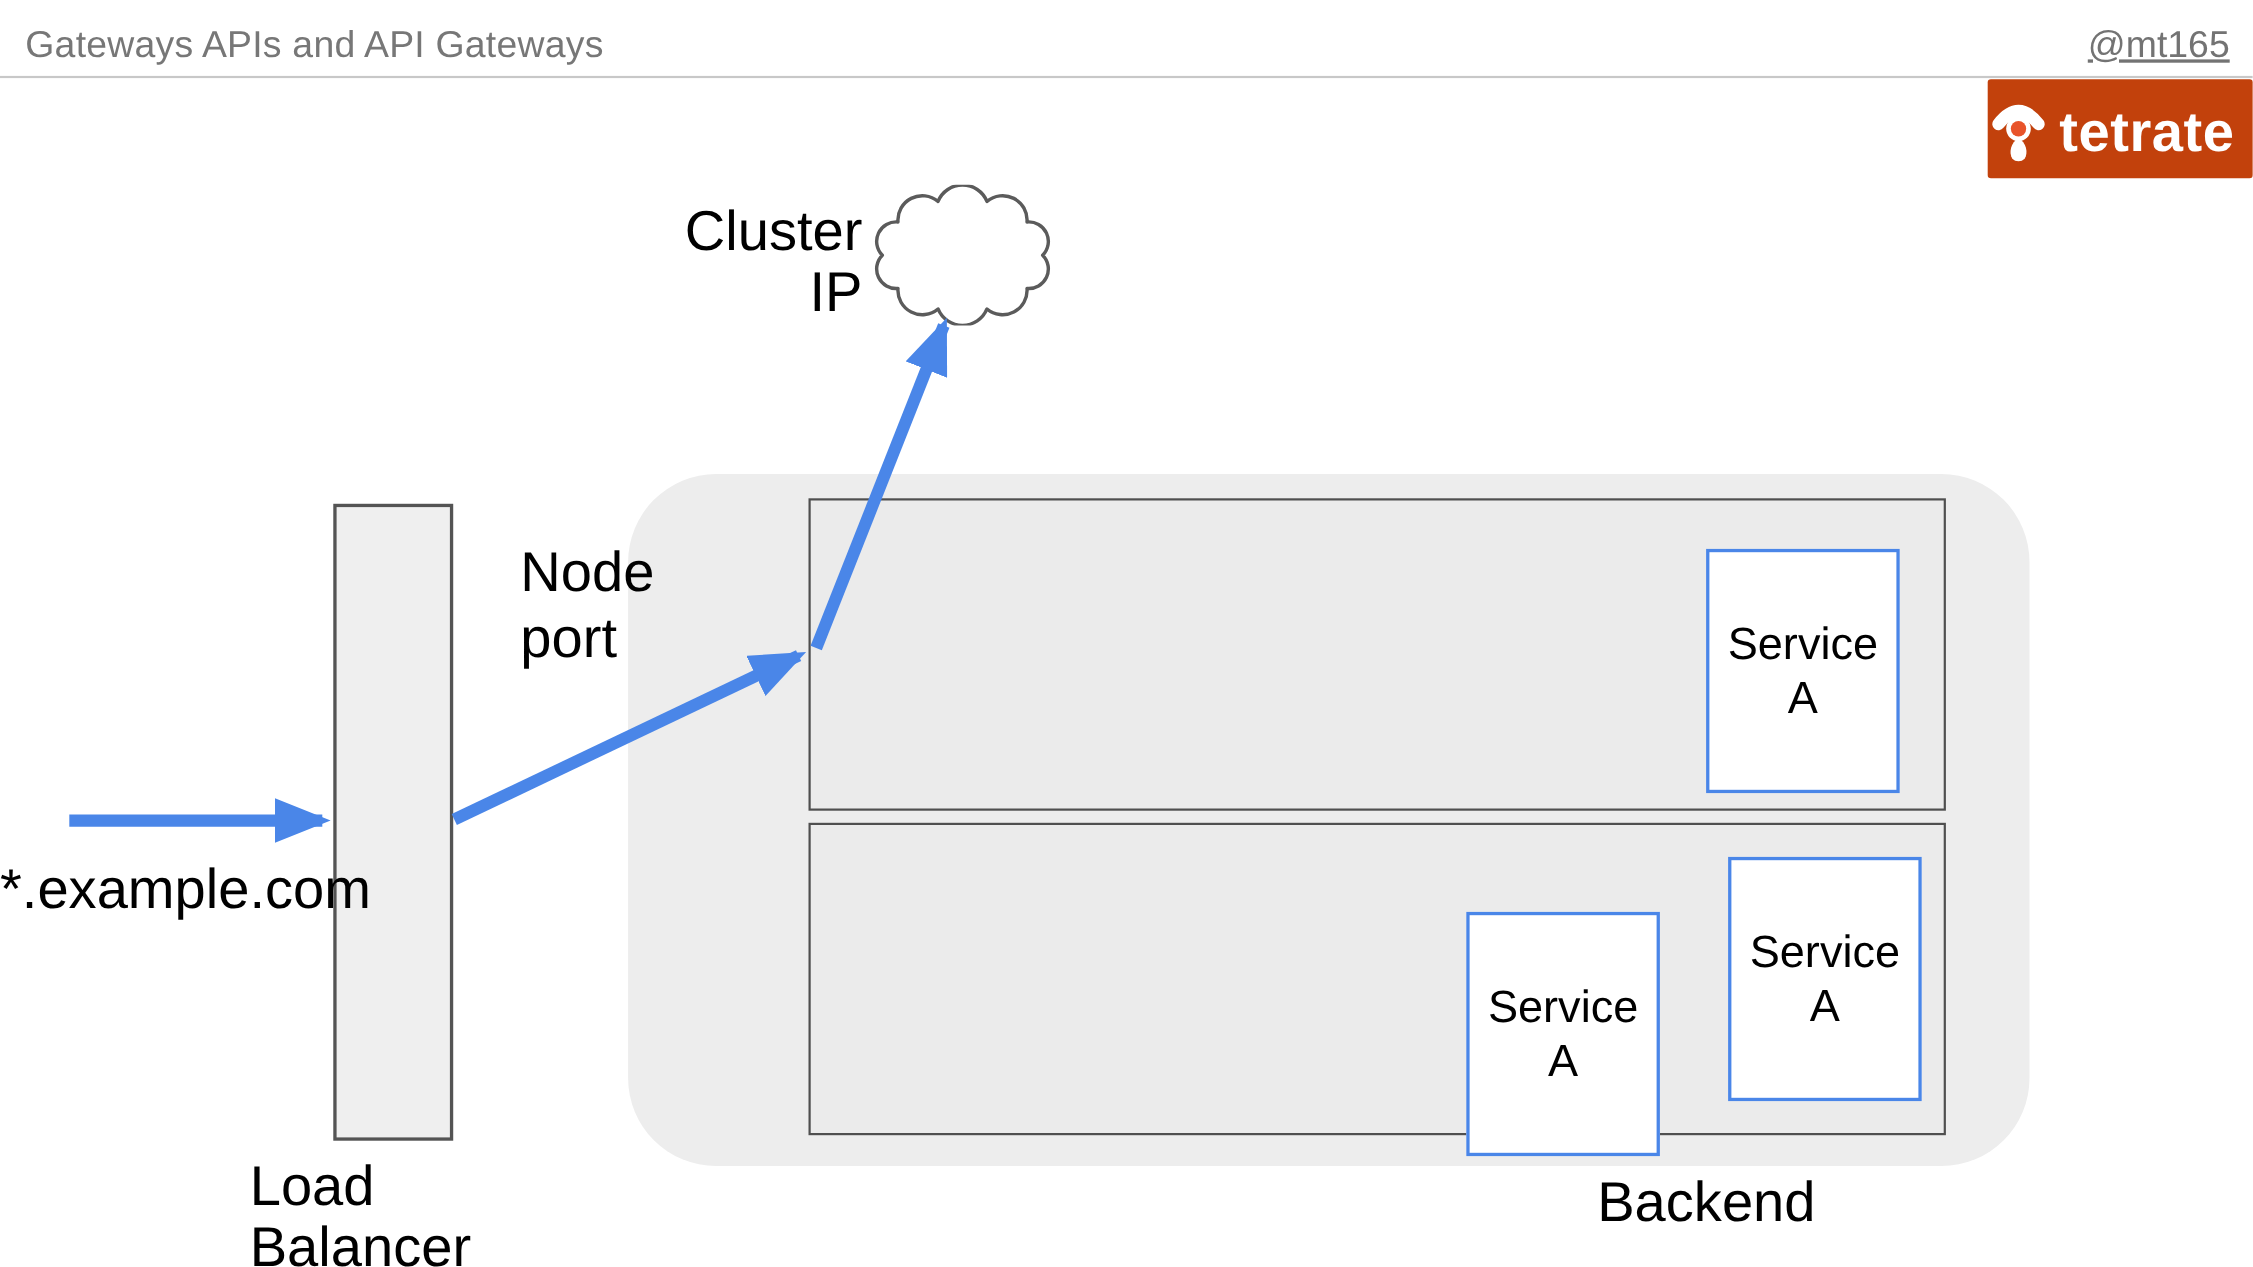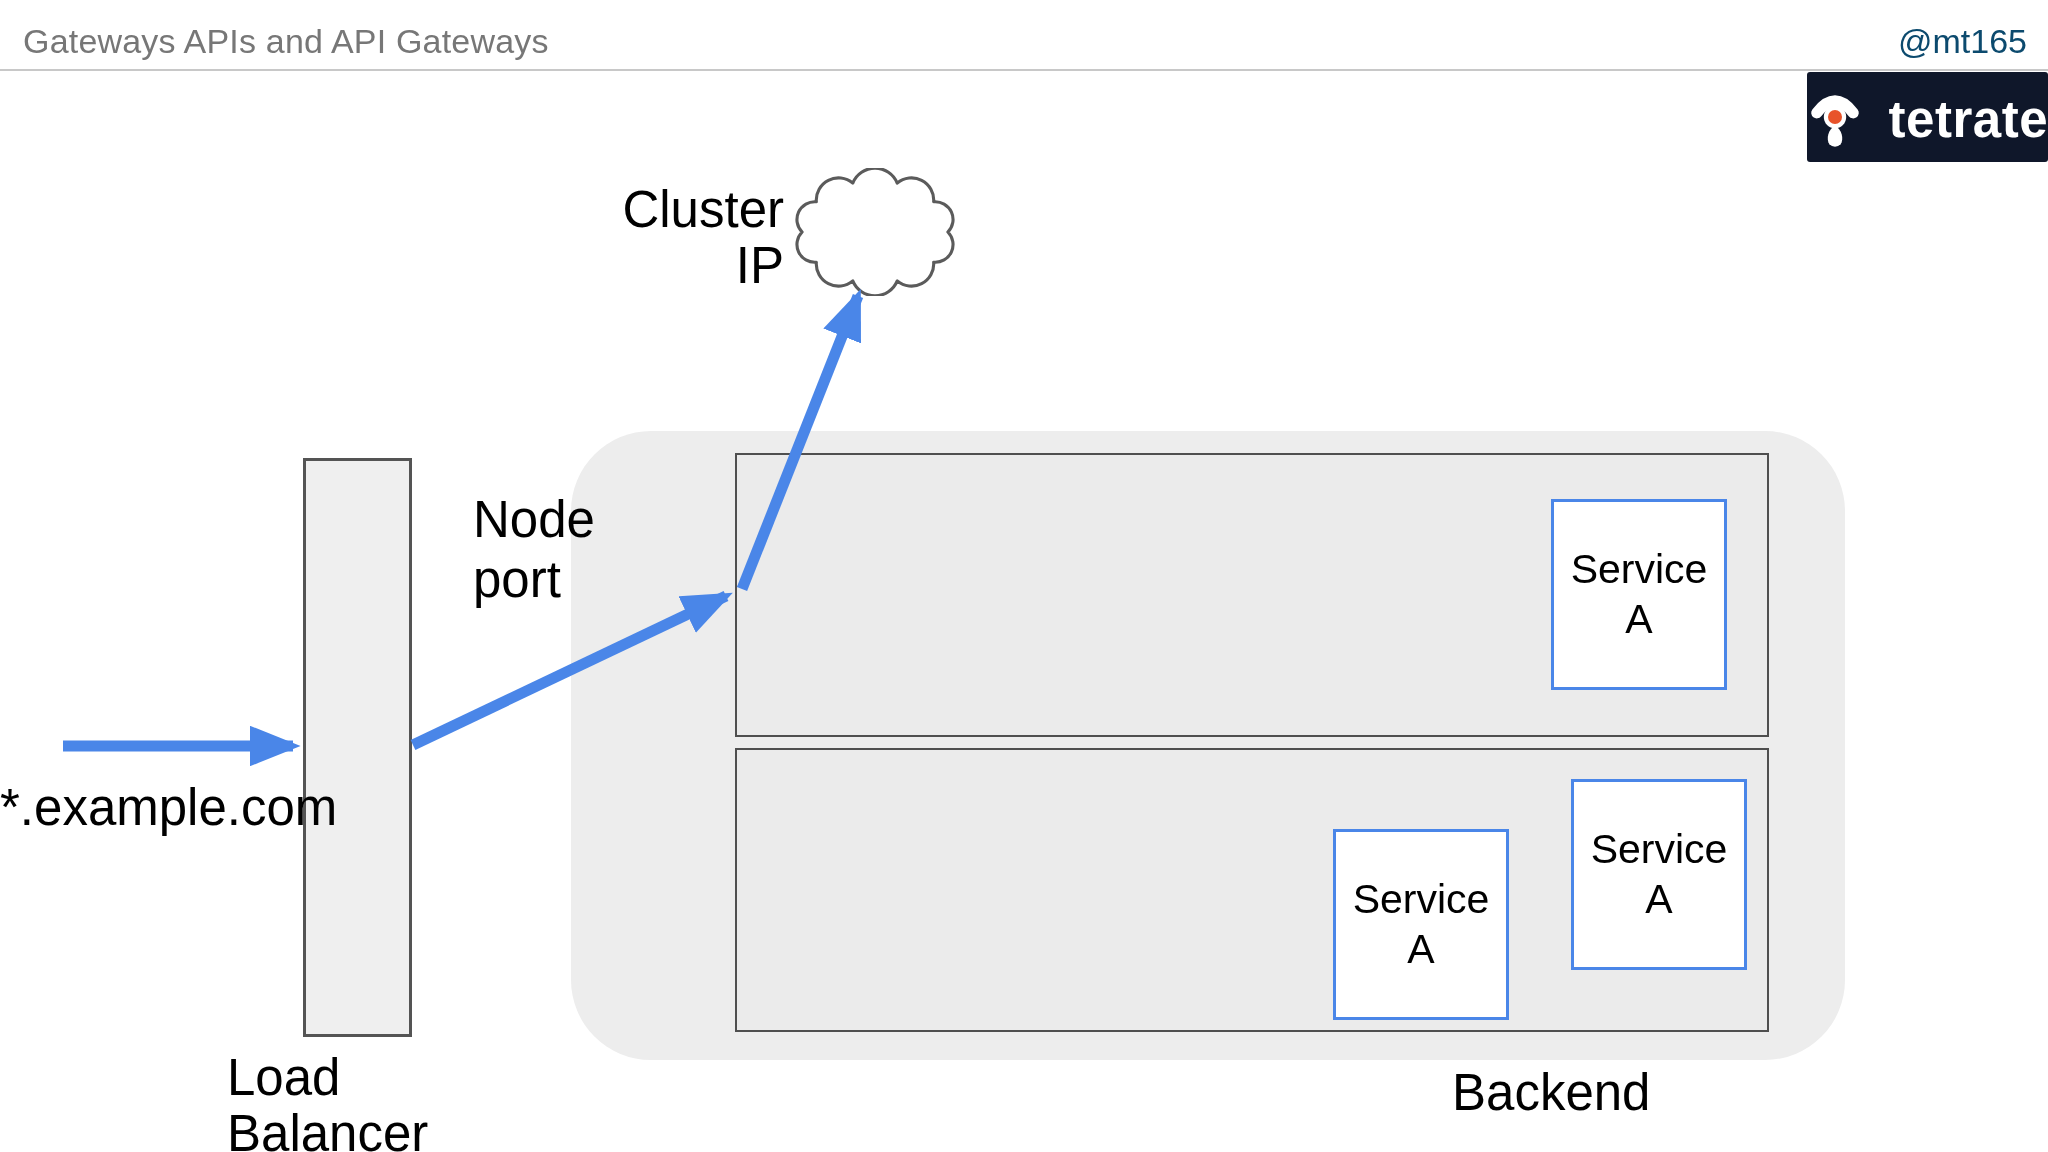--- a/index.html
+++ b/index.html
@@ -6,47 +6,47 @@
   body{
     width:2048px;height:1152px;position:relative;background:#ffffff;
     font-family:"Liberation Sans", sans-serif;overflow:hidden;
   }
   
   .header-title{
     position:absolute;left:23px;top:22px;font-size:34px;color:#777777;
     letter-spacing:0.2px;white-space:nowrap;
   }
   .header-handle{
-    position:absolute;right:21px;top:22px;font-size:34px;color:#0c4a6e;white-space:nowrap;
+    position:absolute;right:21px;top:22px;font-size:34px;color:#737373;white-space:nowrap;text-decoration:underline;
   }
   .header-divider{
     position:absolute;left:0;top:69px;width:2048px;height:2px;background:#c8c8c8;
   }
   
   .logo{
-    position:absolute;left:1807px;top:72px;width:241px;height:90px;background:#0f172a;
-    display:flex;align-items:center;justify-content:space-between;gap:9px;border-radius:3px;
+    position:absolute;left:1807px;top:72px;width:241px;height:90px;background:#c2410c;
+    display:flex;align-items:center;justify-content:flex-start;gap:9px;border-radius:3px;
   }
   .logo-text{
     color:#ffffff;font-size:51px;font-weight:bold;letter-spacing:0.5px;line-height:1;
     padding-top:4px;
   }
   
   .backend{
     position:absolute;left:571px;top:431px;width:1274px;height:629px;
     background:#ededed;border-radius:80px;
   }
   .node{
     position:absolute;left:735px;width:1034px;height:284px;background:#ebebeb;
     border:2px solid #4f4f4f;box-sizing:border-box;
   }
   .node-1{top:453px;}
   .node-2{top:748px;}
   .service-box{
-    position:absolute;width:176px;height:191px;background:#ffffff;
+    position:absolute;width:176px;height:222px;background:#ffffff;
     border:3px solid #4a86e8;box-sizing:border-box;
     display:flex;align-items:center;justify-content:center;text-align:center;
     font-size:41px;color:#000000;line-height:1.2;white-space:pre-line;
   }
   .service-1{left:1551px;top:499px;}
   .service-2{left:1333px;top:829px;}
   .service-3{left:1571px;top:779px;}
   .lb-rect{
     position:absolute;left:303px;top:458px;width:109px;height:579px;
     background:#efefef;border:3px solid #545454;box-sizing:border-box;

